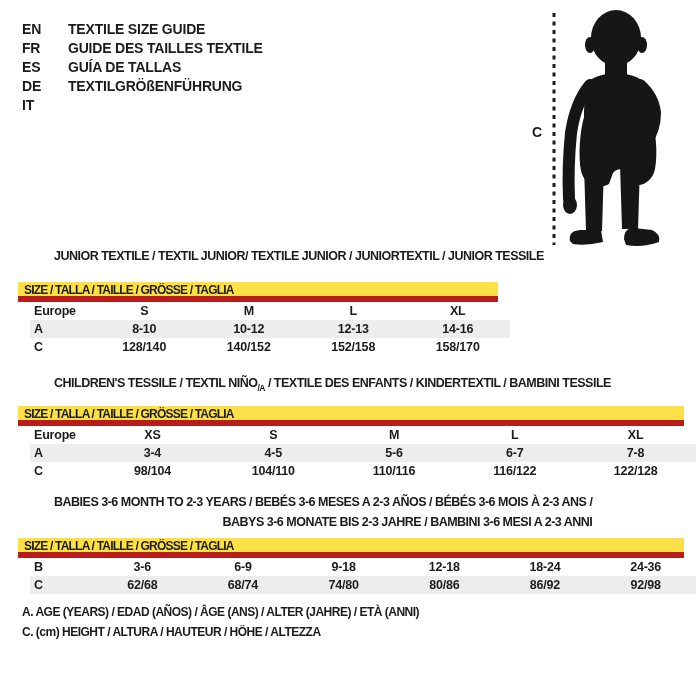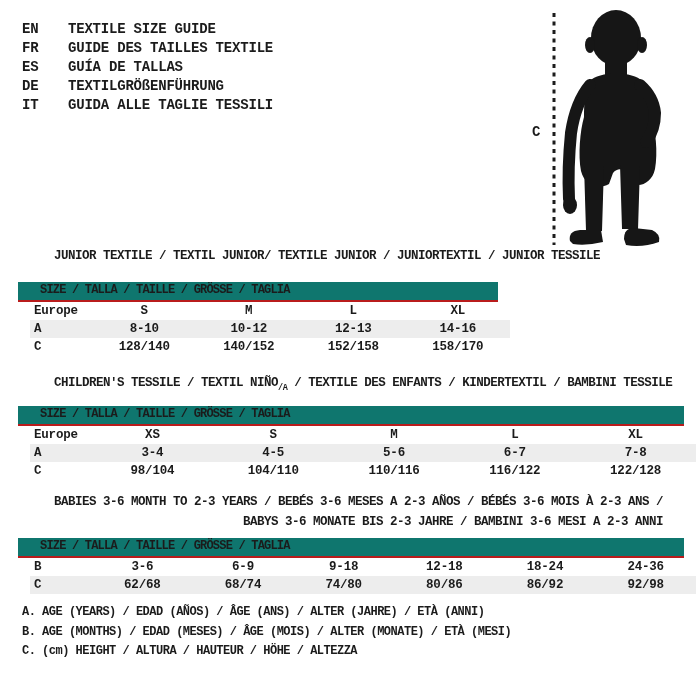--- a/index.html
+++ b/index.html
@@ -1,37 +1,37 @@
 <!DOCTYPE html>
 <html><head>
 <meta charset="utf-8">
 <style>
   html, body { margin:0; padding:0; background:#ffffff; }
   .page {
     position:relative; width:700px; height:700px; background:#ffffff;
-    font-family:Liberation Mono, monospace; color:#1b1b1b; overflow:hidden;
+    font-family:Liberation Sans, sans-serif; color:#1b1b1b; overflow:hidden;
   }
 
   
   .langs { position:absolute; left:22px; top:20px; }
   .lang-row { display:flex; height:19px; line-height:19px; font-weight:700; font-size:14px; letter-spacing:-0.2px; }
   .lang-code { width:46px; }
 
   
   .figure-svg { position:absolute; left:528px; top:5px; }
   .c-marker { position:absolute; left:532px; top:124px; font-weight:700; font-size:14px; }
 
   
   .tbl { position:absolute; left:18px; }
   .tbl-title { position:absolute; left:4px; top:0; font-weight:700; font-size:12.5px; letter-spacing:-0.5px; white-space:nowrap;margin-left:32px; }
   .tbl-title .subA { font-size:8.5px; vertical-align:sub; }
   .size-bar {
     position:absolute; left:0; box-sizing:border-box; width:100%; height:20px;
-    background:#0f766e; border-bottom:2px solid #b91c1c;
-    font-weight:700; font-size:12px; letter-spacing:-0.8px; line-height:17px; padding-left:22px;
+    background:#fde047; border-bottom:6px solid #b91c1c;
+    font-weight:700; font-size:12px; letter-spacing:-0.8px; line-height:17px; padding-left:6px;
   }
   table.sz { position:absolute; left:12px; border-collapse:collapse; table-layout:fixed; width:100%; }
   table.sz td {
     height:18px; padding:0; font-weight:700; font-size:12.5px; letter-spacing:-0.2px;
     text-align:center; vertical-align:middle; white-space:nowrap;
   }
   table.sz td.lab { text-align:left; padding-left:4px; }
   table.sz tr.alt { background:#ededed; }
 
   
@@ -55,21 +55,20 @@
     <div class="lang-row">
       <span class="lang-code">ES</span>
       <span>GUÍA DE TALLAS</span>
     </div>
     <div class="lang-row">
       <span class="lang-code">DE</span>
       <span>TEXTILGRÖßENFÜHRUNG</span>
     </div>
     <div class="lang-row">
       <span class="lang-code">IT</span>
-      <span>GUIDA ALLE TAGLIE TESSILI</span>
     </div>
   </div>
 
   <svg class="figure-svg" width="140" height="245" viewBox="0 0 140 245" aria-hidden="true">
     <line x1="26" y1="8" x2="26" y2="240" stroke="#1c1c1c" stroke-width="3" stroke-dasharray="4 4.5"></line>
     <g fill="#161616">
       <ellipse cx="88" cy="33" rx="25" ry="28"></ellipse>
       <ellipse cx="62" cy="40" rx="5" ry="8"></ellipse>
       <ellipse cx="114" cy="40" rx="5" ry="8"></ellipse>
       <rect x="77" y="50" width="22" height="22"></rect>
@@ -201,17 +200,16 @@
         <td>80/86</td>
         <td>86/92</td>
         <td>92/98</td>
       </tr>
     </tbody>
       </table>
   </div>
 
   <div class="legend">
     <div class="legend-line">A. AGE (YEARS) / EDAD (AÑOS) / ÂGE (ANS) / ALTER (JAHRE) / ETÀ (ANNI)</div>
-    <div class="legend-line">B. AGE (MONTHS) / EDAD (MESES) / ÂGE (MOIS) / ALTER (MONATE) / ETÀ (MESI)</div>
     <div class="legend-line">C. (cm) HEIGHT / ALTURA / HAUTEUR / HÖHE / ALTEZZA</div>
   </div>
 
 </div>
 
 </body></html>

